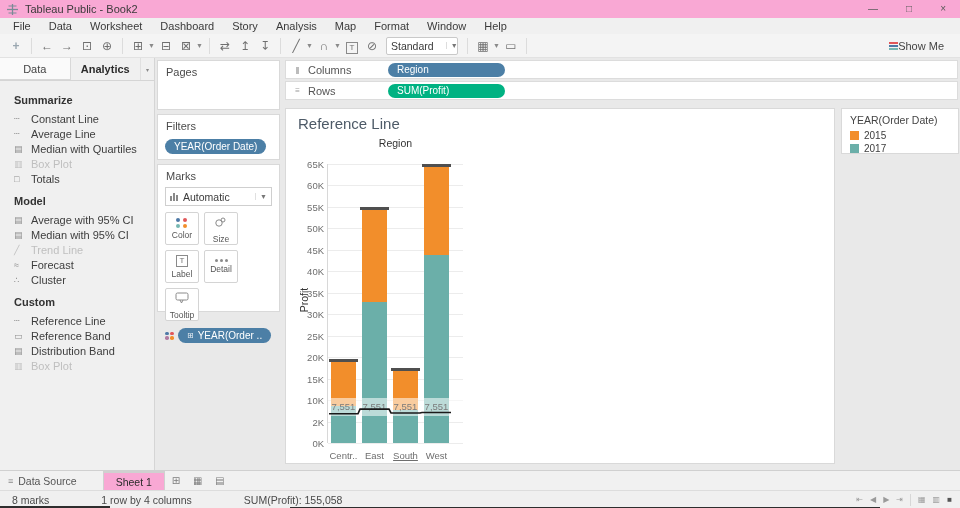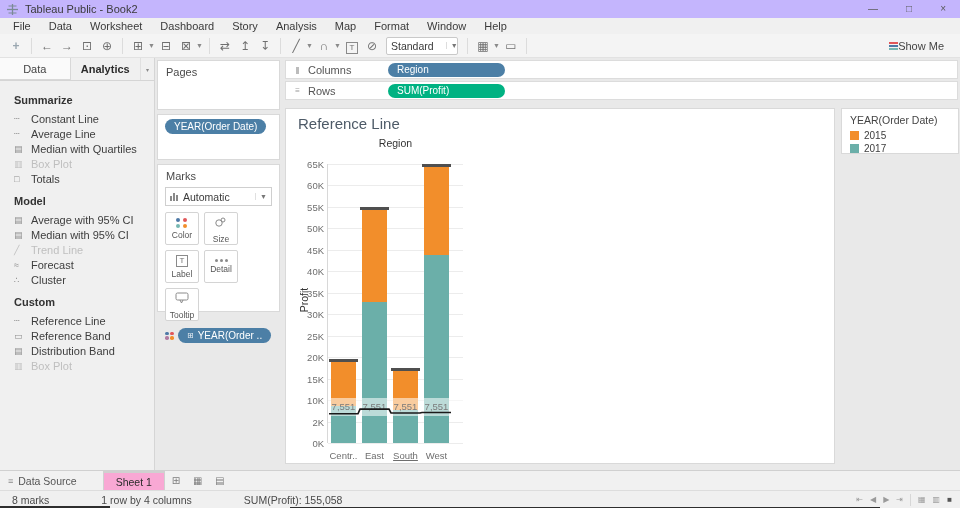--- a/index.html
+++ b/index.html
@@ -2,21 +2,21 @@
 <html><head>
 <meta charset="utf-8">
 <style>
   * { margin:0; padding:0; box-sizing:border-box; }
   html,body { width:960px; height:508px; overflow:hidden; }
   body { font-family:"Liberation Sans","DejaVu Sans",sans-serif; background:#f0f0f0; color:#333;
          -webkit-font-smoothing:antialiased; }
   .app { position:relative; width:960px; height:508px; background:#f0f0f0; display:flex; flex-direction:column; }
 
   
-  .titlebar { height:18px; display:flex; align-items:center; background:#c4b5fd; padding:0 6px; flex:0 0 auto; }
+  .titlebar { height:18px; display:flex; align-items:center; background:#f9a8d4; padding:0 6px; flex:0 0 auto; }
   .logo { width:13px; height:13px; margin-right:6px; }
   .title-text { font-size:11px; color:#3a3a3a; }
   .win-controls { margin-left:auto; display:flex; gap:28px; padding-right:8px; }
   .win-btn { font-size:10px; color:#5a5a5a; cursor:default; line-height:16px; }
 
   
   .menubar { height:16px; display:flex; align-items:center; background:#f0f0f0; padding:0 4px; flex:0 0 auto; }
   .menu-item { font-size:11px; color:#3a3a3a; padding:0 9px; line-height:16px; }
 
   
@@ -272,20 +272,21 @@
             <span>Box Plot</span>
           </div>
         </div>
     </div>
 
     <div class="shelf-col">
       <div class="card pages-card">
         <div class="card-label">Pages</div>
       </div>
       <div class="card filters-card">
+        <div class="card-label">Filters</div>
         <div class="pill-row" id="filters-pills"><span class="pill dim">
               <span>YEAR(Order Date)</span>
             </span></div>
       </div>
       <div class="card marks-card">
         <div class="card-label">Marks</div>
         <div class="marks-type">
           <span class="mt-ic">
               <i style="height:5px"></i>
               <i style="height:8px"></i>

